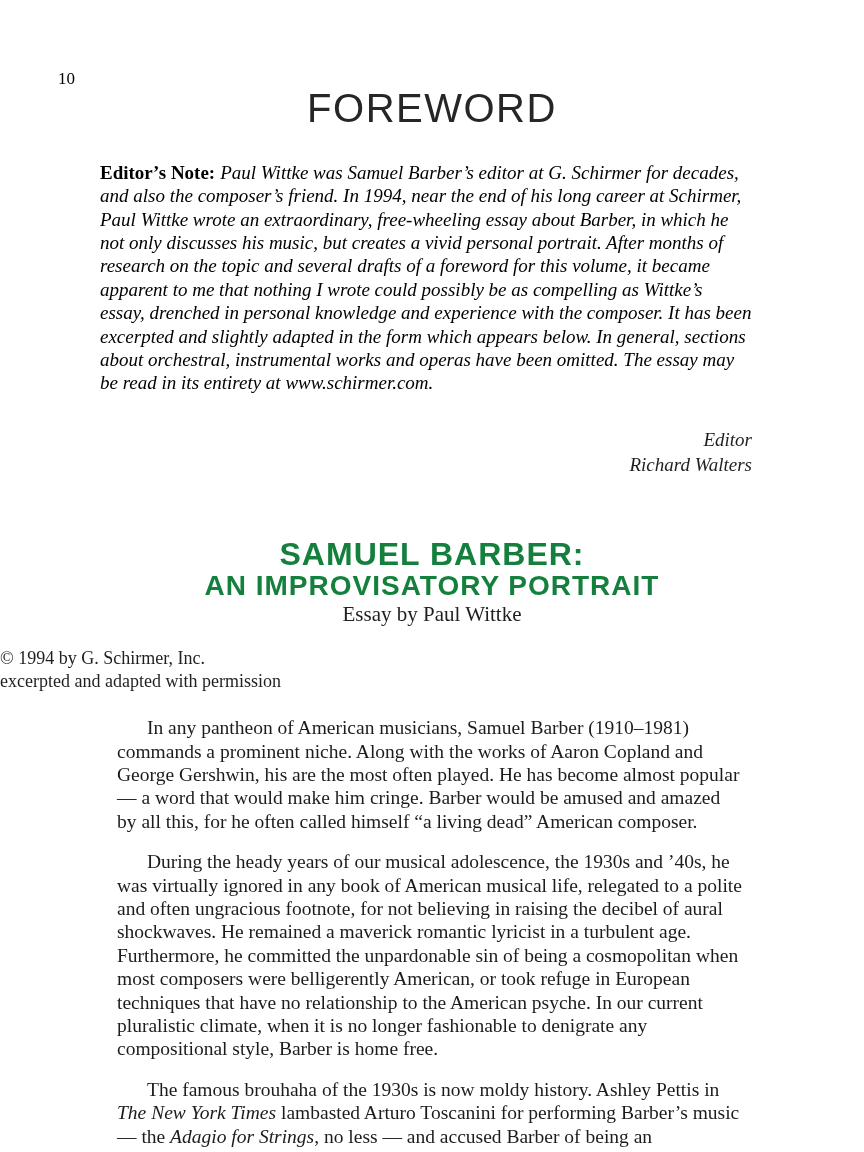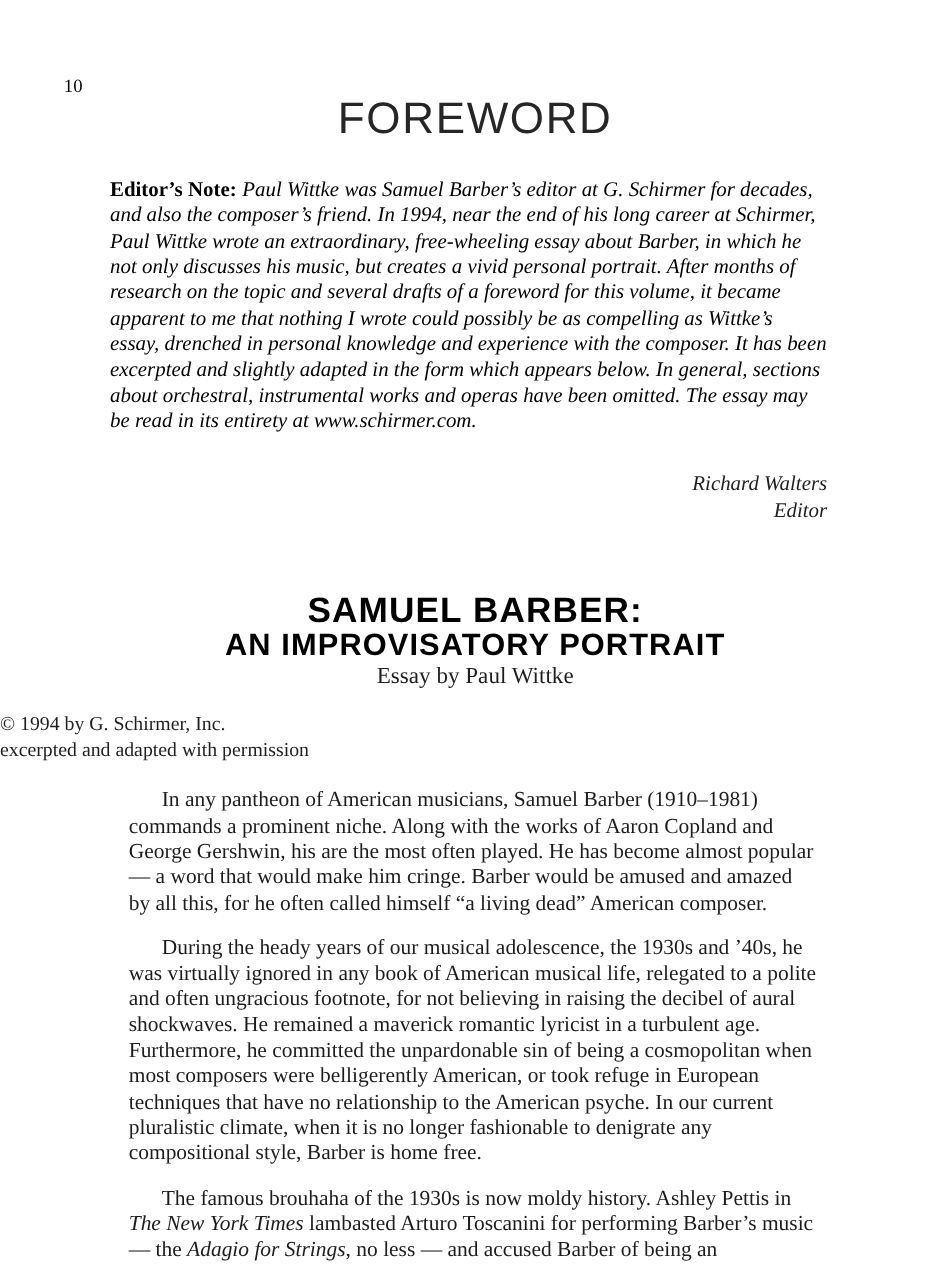--- a/index.html
+++ b/index.html
@@ -54,21 +54,21 @@
     text-align: right;
     font-style: italic;
     font-size: 19px;
     line-height: 1.35;
   }
   .essay-title {
     margin-top: 60px;
     text-align: center;
     font-family: "Liberation Sans", sans-serif;
     font-weight: 600;
-    color: #000000;
+    color: #15803d;
   }
   .essay-title .t1 {
     font-size: 32px;
     letter-spacing: 1px;
     line-height: 1.05;
   }
   .essay-title .t2 {
     font-size: 28px;
     letter-spacing: 1px;
     line-height: 1.1;
@@ -105,22 +105,22 @@
 
   <div class="page-number">10</div>
 
   <h1 class="foreword">FOREWORD</h1>
 
   <p class="note">
     <span class="note-label">Editor’s Note:</span><span>Paul Wittke was Samuel Barber’s editor at G. Schirmer for decades, and also the composer’s friend. In 1994, near the end of his long career at Schirmer, Paul Wittke wrote an extraordinary, free-wheeling essay about Barber, in which he not only discusses his music, but creates a vivid personal portrait. After months of research on the topic and several drafts of a foreword for this volume, it became apparent to me that nothing I wrote could possibly be as compelling as Wittke’s essay, drenched in personal knowledge and experience with the composer. It has been excerpted and slightly adapted in the form which appears below. In general, sections about orchestral, instrumental works and operas have been omitted. The essay may be read in its entirety at www.schirmer.com.</span>
   </p>
 
   <div class="signature">
+    <div>Editor</div>
     <div>Richard Walters</div>
-    <div>Editor</div>
   </div>
 
   <div class="essay-title">
     <div class="t1">SAMUEL BARBER:</div>
     <div class="t2">AN IMPROVISATORY PORTRAIT</div>
   </div>
 
   <div class="byline">Essay by Paul Wittke</div>
 
   <div class="copyright">

